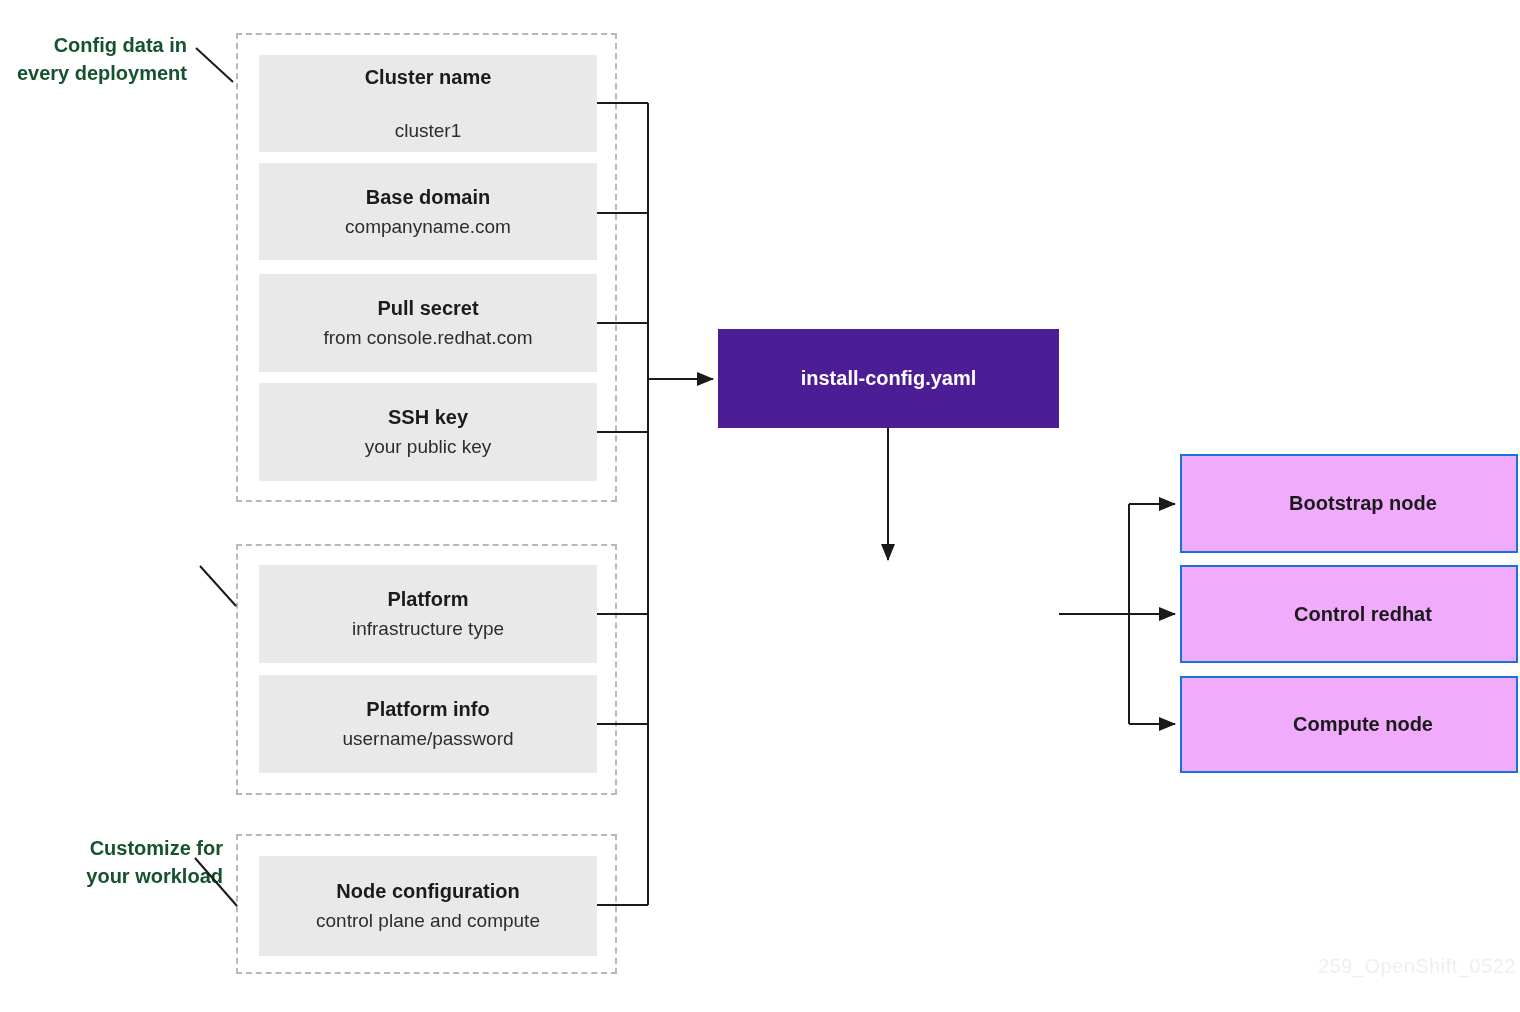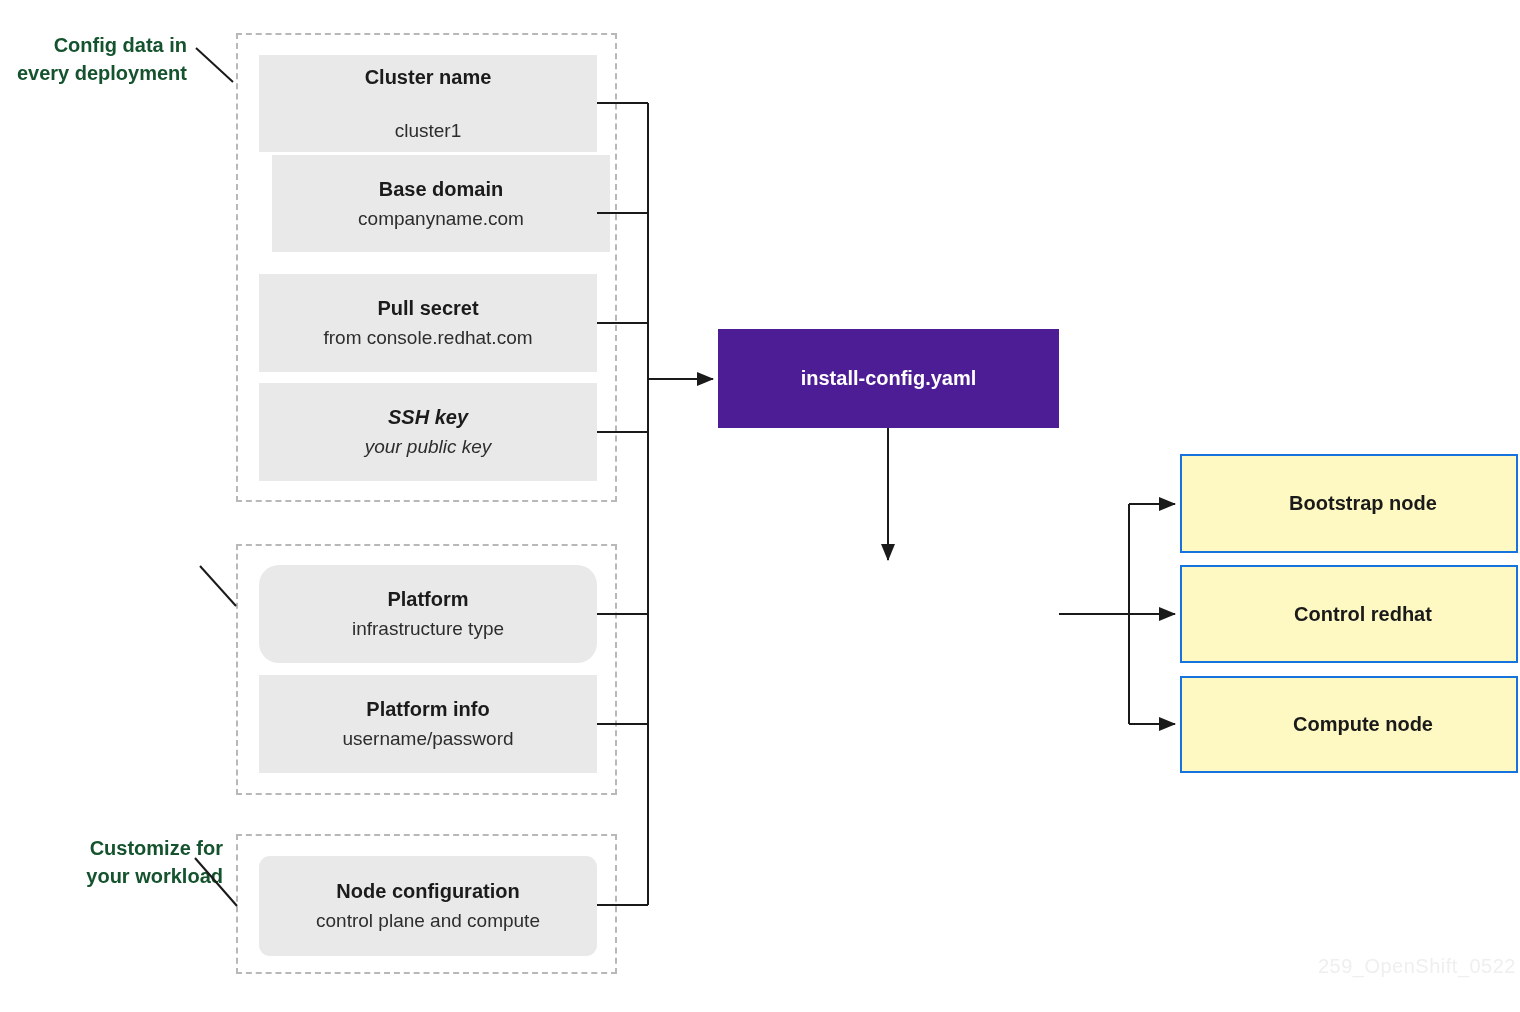--- a/index.html
+++ b/index.html
@@ -67,21 +67,21 @@
     display: flex;
     justify-content: center;
     align-items: center;
     font-size: 20px;
     font-weight: 600;
     text-align: center;
   }
   
   .outline-box {
     position: absolute;
-    background: #fef9c3;
+    background: #f0abfc;
     border: 2px solid #1673de;
     box-sizing: border-box;
     display: flex;
     justify-content: center;
     align-items: center;
     font-size: 20px;
     font-weight: 600;
     color: #1a1a1a;
     text-align: center;
     padding-left: 28px;
@@ -119,43 +119,43 @@
   </div>
 
   <div class="group" style="top:33px; height:469px;"></div>
   <div class="group" style="top:544px; height:251px;"></div>
   <div class="group" style="top:834px; height:140px;"></div>
 
   <div class="item" style="top:55px; height:97px;gap:24px;">
     <div class="title">Cluster name</div>
     <div class="subtitle">cluster1</div>
   </div>
-  <div class="item" style="top:155px; height:97px;margin-left:13px;">
+  <div class="item" style="top:163px; height:97px;">
     <div class="title">Base domain</div>
     <div class="subtitle">companyname.com</div>
   </div>
   <div class="item" style="top:274px; height:98px;">
     <div class="title">Pull secret</div>
     <div class="subtitle">from console.redhat.com</div>
   </div>
-  <div class="item" style="top:383px; height:98px;font-style:italic;">
+  <div class="item" style="top:383px; height:98px;">
     <div class="title">SSH key</div>
     <div class="subtitle">your public key</div>
   </div>
 
-  <div class="item" style="top:565px; height:98px;border-radius:20px;">
+  <div class="item" style="top:565px; height:98px;">
     <div class="title">Platform</div>
     <div class="subtitle">infrastructure type</div>
   </div>
   <div class="item" style="top:675px; height:98px;">
     <div class="title">Platform info</div>
     <div class="subtitle">username/password</div>
   </div>
 
-  <div class="item" style="top:856px; height:100px;border-radius:11px;">
+  <div class="item" style="top:856px; height:100px;">
     <div class="title">Node configuration</div>
     <div class="subtitle">control plane and compute</div>
   </div>
 
   <div class="blue-box" style="left:718px; top:329px; width:341px; height:99px;">install-config.yaml</div>
 
 
   <div class="outline-box" style="left:1180px; top:454px; width:338px; height:99px;">Bootstrap node</div>
   <div class="outline-box" style="left:1180px; top:565px; width:338px; height:98px;">Control redhat</div>
   <div class="outline-box" style="left:1180px; top:676px; width:338px; height:97px;">Compute node</div>

